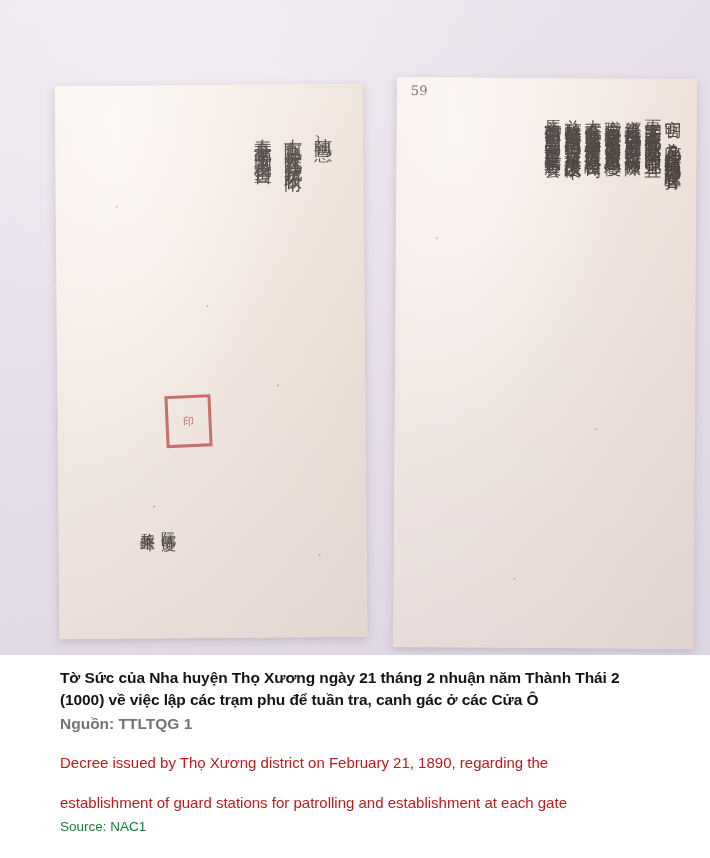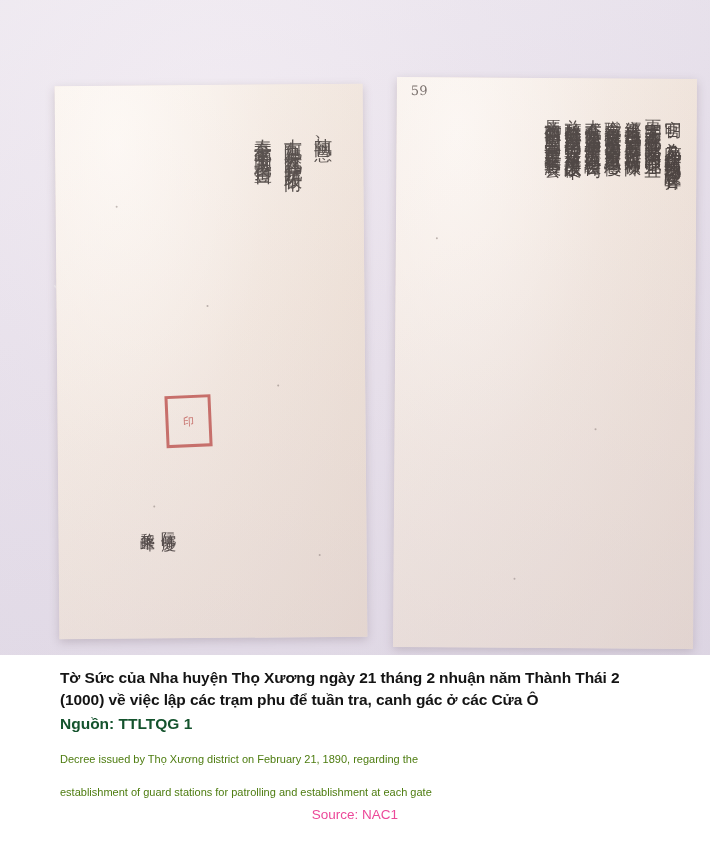--- a/index.html
+++ b/index.html
@@ -182,36 +182,35 @@
   .cap-vi {
     font-size: 15.5px;
     font-weight: bold;
     color: #141414;
     line-height: 1.45;
     letter-spacing: -0.1px;
   }
   .cap-vi-source {
     font-size: 15.5px;
     font-weight: bold;
-    color: #14532d;
+    color: #737373;
     line-height: 1.45;
     margin-top: 1px;
   }
   .cap-en {
     margin-top: 16px;
-    font-size: 11px;
-    color: #4d7c0f;
+    font-size: 15px;
+    color: #b91c1c;
     line-height: 1.55;
   }
   .cap-en-source {
     margin-top: 3px;
     font-size: 13.5px;
-    color: #ec4899;
+    color: #15803d;
     line-height: 1.55;
-    text-align: center;
   }
 </style>
 </head>
 <body>
 
 <div class="page">
 
   <div class="photo">
 
     <div class="watermark">

